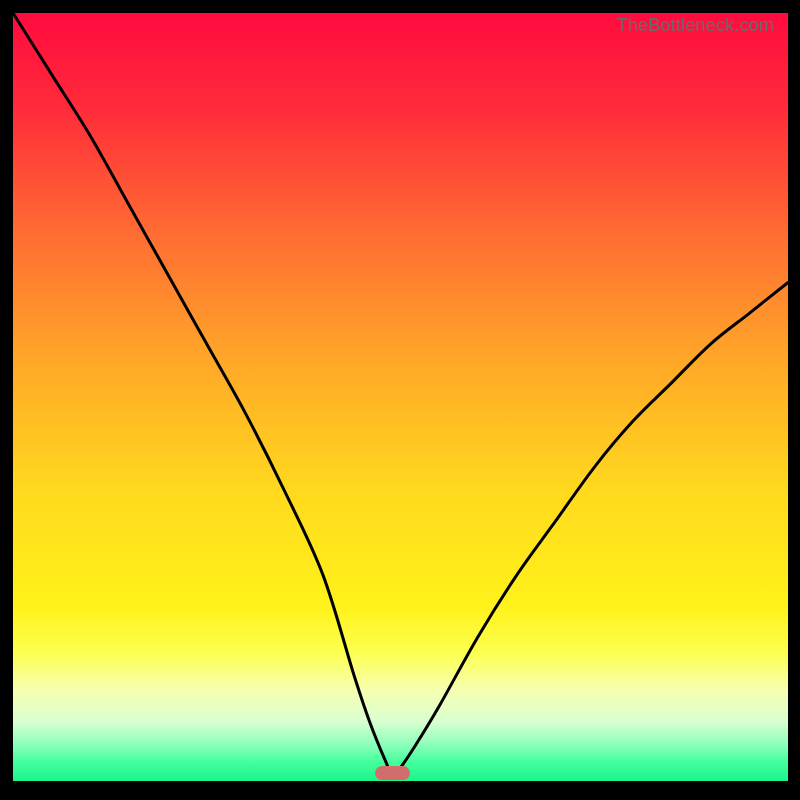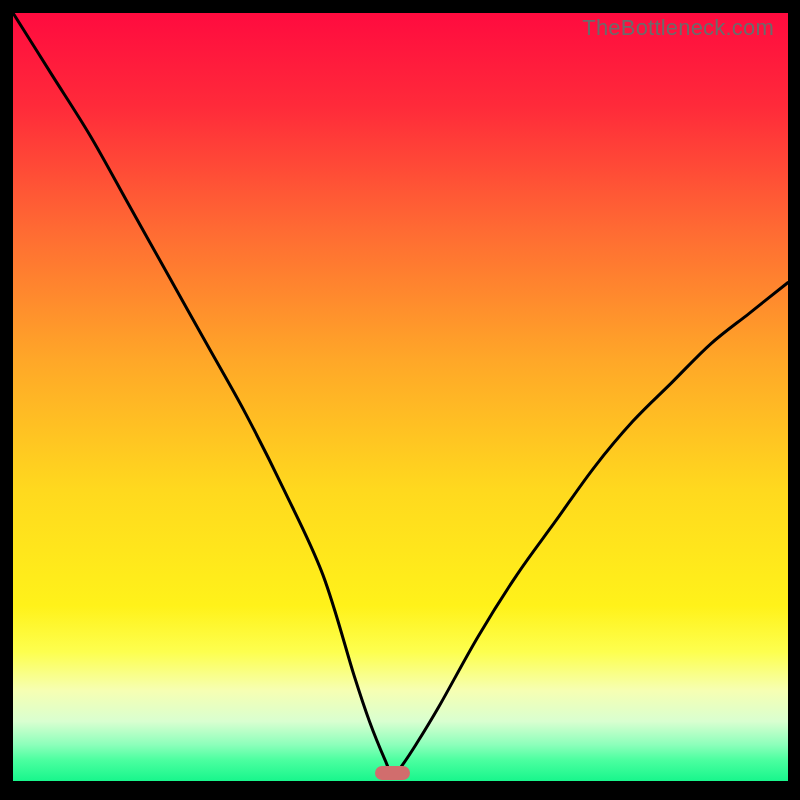--- a/index.html
+++ b/index.html
@@ -27,21 +27,21 @@
   }
   .gradient {
     position: absolute;
     inset: 0;
   }
   .watermark {
     position: absolute;
     top: 2px;
     right: 14px;
     color: #6b6b6b;
-    font-size: 22px;
+    font-size: 18px;
     font-weight: 500;
     letter-spacing: 0.2px;
     user-select: none;
   }
   .curve {
     position: absolute;
     inset: 0;
   }
   .baseline {
     position: absolute;

